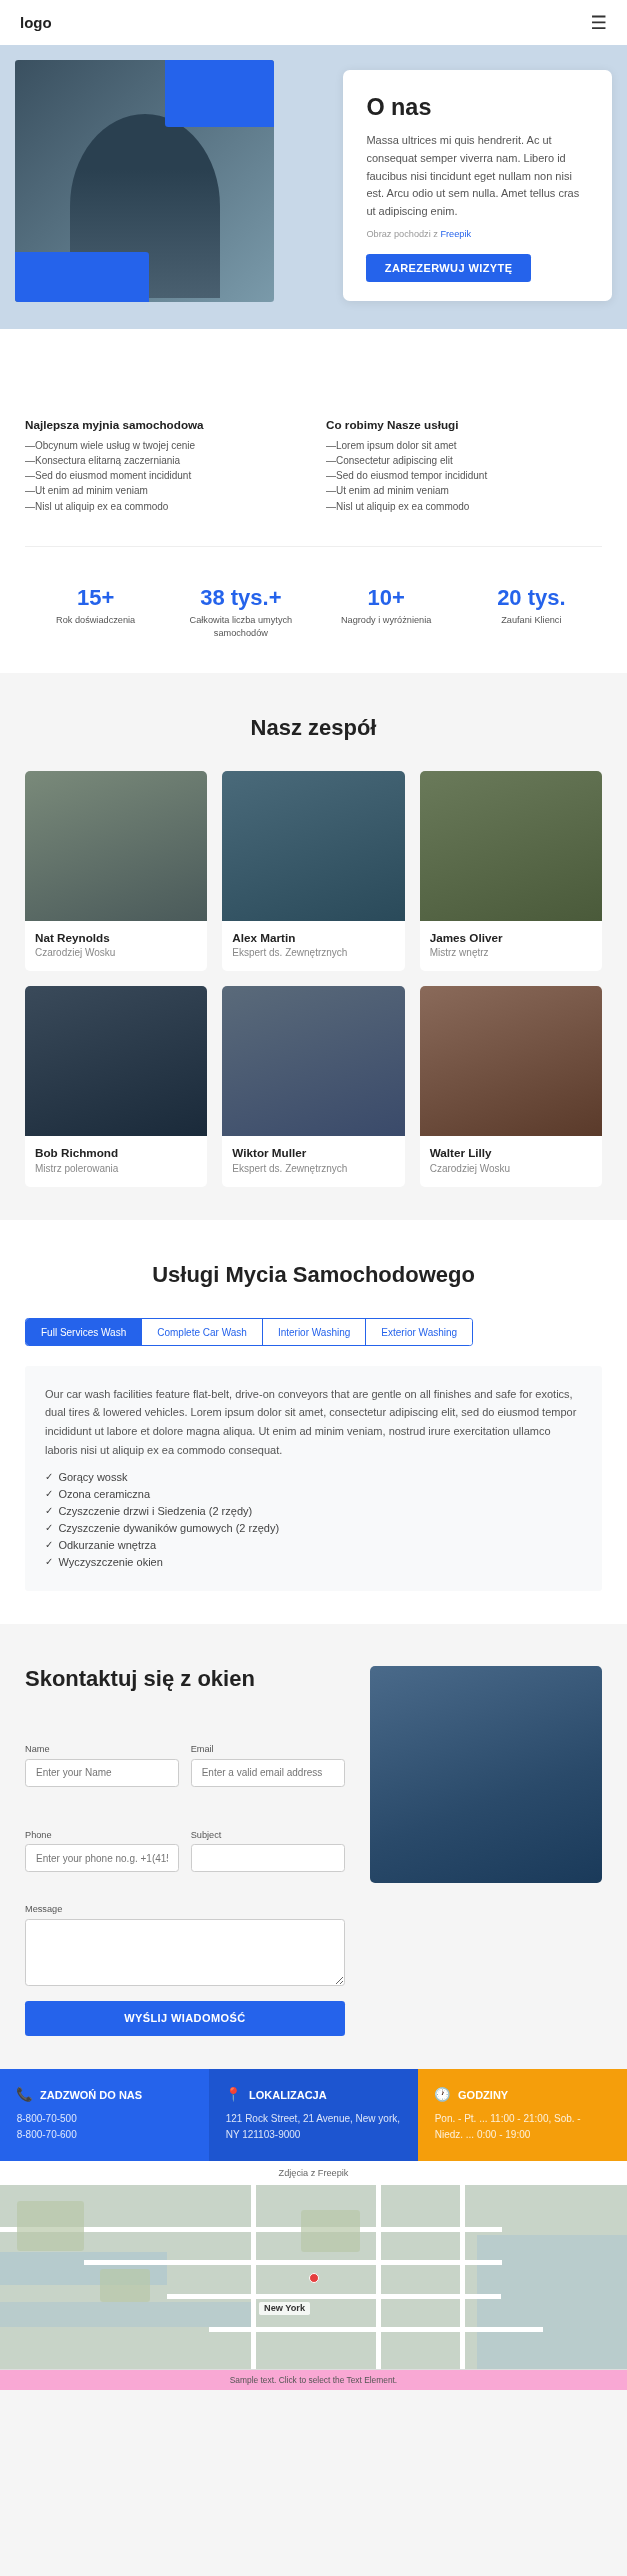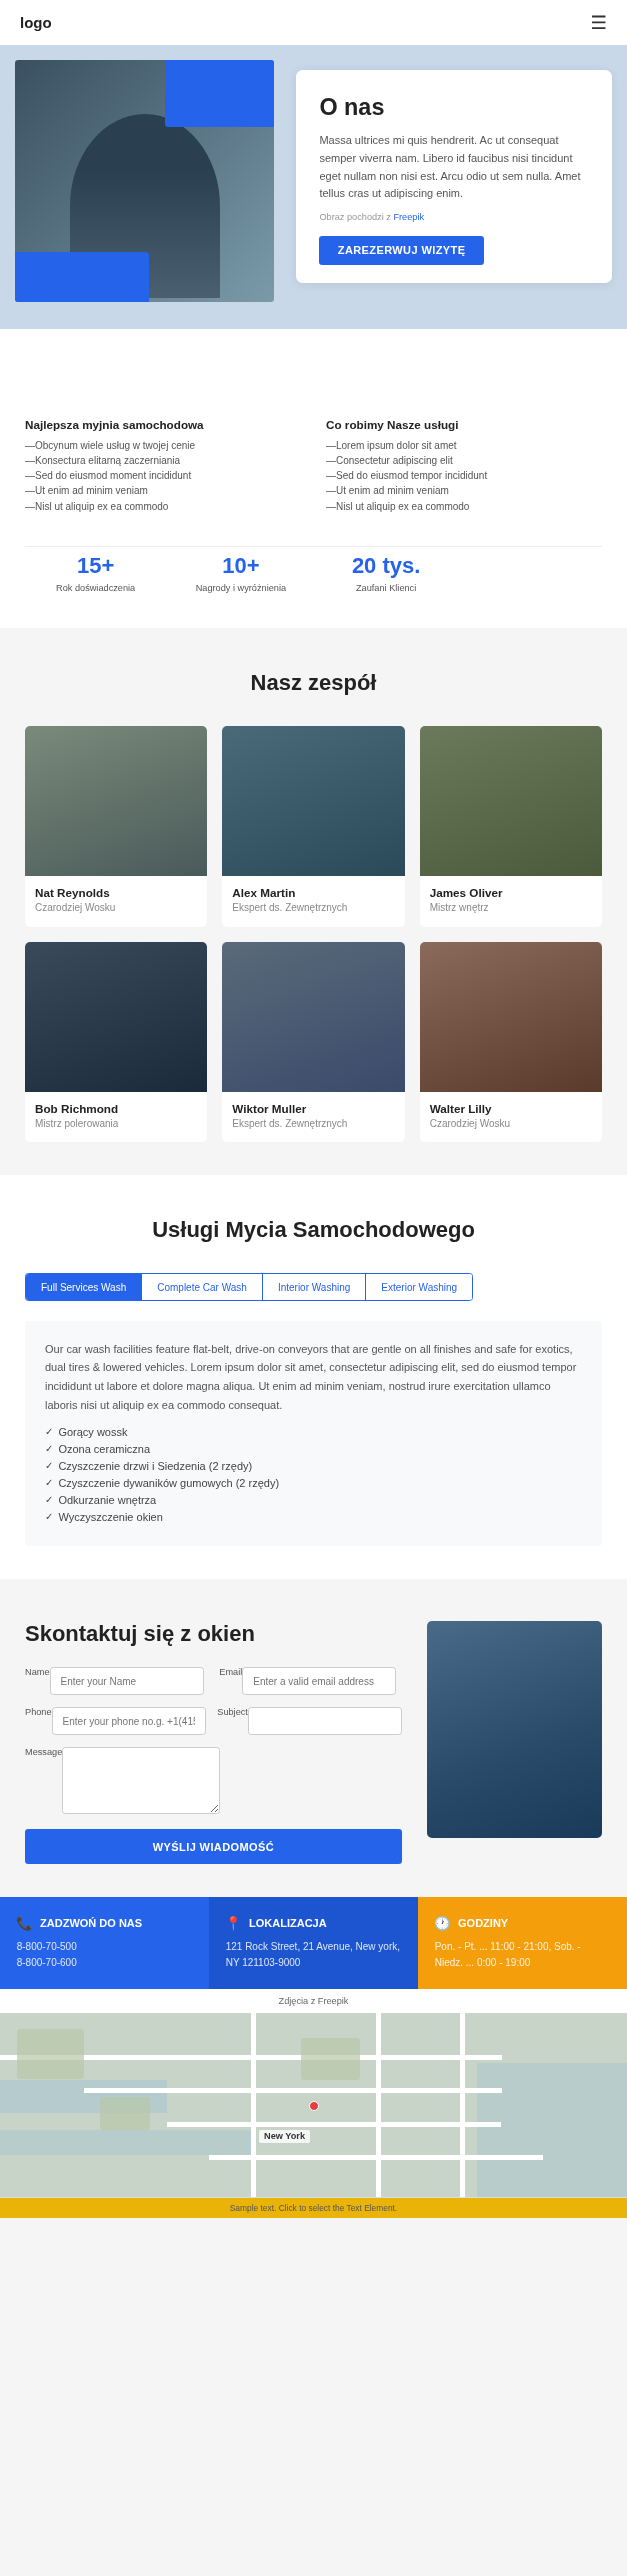--- a/index.html
+++ b/index.html
@@ -53,21 +53,21 @@
     .hero-blue-accent-bottom {
       position: absolute;
       bottom: 0; left: 0;
       width: 134px; height: 50px;
       background: #2563eb;
       border-radius: 0 3.3px 0 0;
     }
     .hero-card {
       position: absolute;
       right: 15px; top: 25px;
-      width: 316px;
+      width: 269px;
       background: #fff;
       border-radius: 6.7px;
       padding: 23.4px 23.4px 18.4px 23.4px;
       box-shadow: 0 1.7px 10px rgba(0,0,0,0.08);
     }
     .hero-card h2 { font-size: 23.4px; font-weight: bold; margin-bottom: 11.7px; color: #222; }
     .hero-card p { font-size: 11px; color: #555; line-height: 1.6; margin-bottom: 6.7px; }
     .hero-card .image-credit { font-size: 9.2px; color: #999; margin-bottom: 11.7px; }
     .hero-card .image-credit a { color: #2563eb; text-decoration: none; }
     .btn-primary {
@@ -105,21 +105,21 @@
     .why-col h4 { font-size: 11.7px; font-weight: bold; margin-bottom: 8.4px; color: #222; margin-top: 47px; }
     .why-col ul { list-style: none; padding: 0; }
     .why-col ul li { font-size: 10px; color: #555; margin-bottom: 4.2px; padding-left: 10px; position: relative; }
     .why-col ul li::before { content: "—"; position: absolute; left: 0; color: #555; }
 
     .stats-grid {
       display: grid;
       grid-template-columns: repeat(4, 1fr);
       gap: 4px;
       border-top: 0.8px solid #eee;
-      padding-top: 6px;
+      padding-top: 38px;
     }
     .stat-item { text-align: center; }
     .stat-number { font-size: 22px; font-weight: bold; color: #2563eb; }
     .stat-label { font-size: 9.2px; color: #555; margin-top: 3.3px; line-height: 1.4; }
 
     
     .team-section {
       background: #f5f5f5;
       padding: 42px 25px 33px 25px;
     }
@@ -189,21 +189,21 @@
       background: #f5f5f5;
       padding: 42px 25px 33px 25px;
       display: grid;
       grid-template-columns: 1fr 1fr;
       gap: 25px;
       align-items: start;
     }
     .contact-form-side {}
     .contact-section .section-title { text-align: left; margin-bottom: 20px; }
     .form-row { display: grid; grid-template-columns: 1fr 1fr; gap: 11.7px; margin-bottom: 11.7px; }
-    .form-group { display: flex; flex-direction: row; }
+    .form-group { display: flex; flex-direction: column; margin-top: 32px; }
     .form-group label { font-size: 9.2px; color: #555; margin-bottom: 4.2px; }
     .form-group input, .form-group textarea {
       border: 0.8px solid #ccc;
       border-radius: 3.3px;
       padding: 7.5px 10px;
       font-size: 10px;
       color: #333;
       background: #fff;
       outline: none;
     }
@@ -278,21 +278,21 @@
       width: 10px; height: 10px;
       background: #e53e3e;
       border-radius: 50%;
       border: 1.7px solid #fff;
     }
     .map-waterway {
       position: absolute;
       background: #aac4d0;
     }
     .map-footer {
-      background: #eab308;
+      background: #f9a8d4;
       padding: 5px 25px;
       font-size: 8.4px;
       color: #555;
       text-align: center;
       border-top: 0.8px solid #ddd;
     }
   </style>
 </head>
 <body>
 
@@ -342,20 +342,24 @@
           <li>Nisl ut aliquip ex ea commodo</li>
         </ul>
     </div>
   </div>
   <div class="stats-grid" id="stats-grid">
       <div class="stat-item">
         <div class="stat-number">15+</div>
     <div class="stat-label">Rok doświadczenia</div>
       </div>
       <div class="stat-item">
+        <div class="stat-number">38 tys.+</div>
+    <div class="stat-label">Całkowita liczba umytych samochodów</div>
+      </div>
+      <div class="stat-item">
         <div class="stat-number">10+</div>
     <div class="stat-label">Nagrody i wyróżnienia</div>
       </div>
       <div class="stat-item">
         <div class="stat-number">20 tys.</div>
     <div class="stat-label">Zaufani Klienci</div>
       </div>
     </div>
 </section>
 

